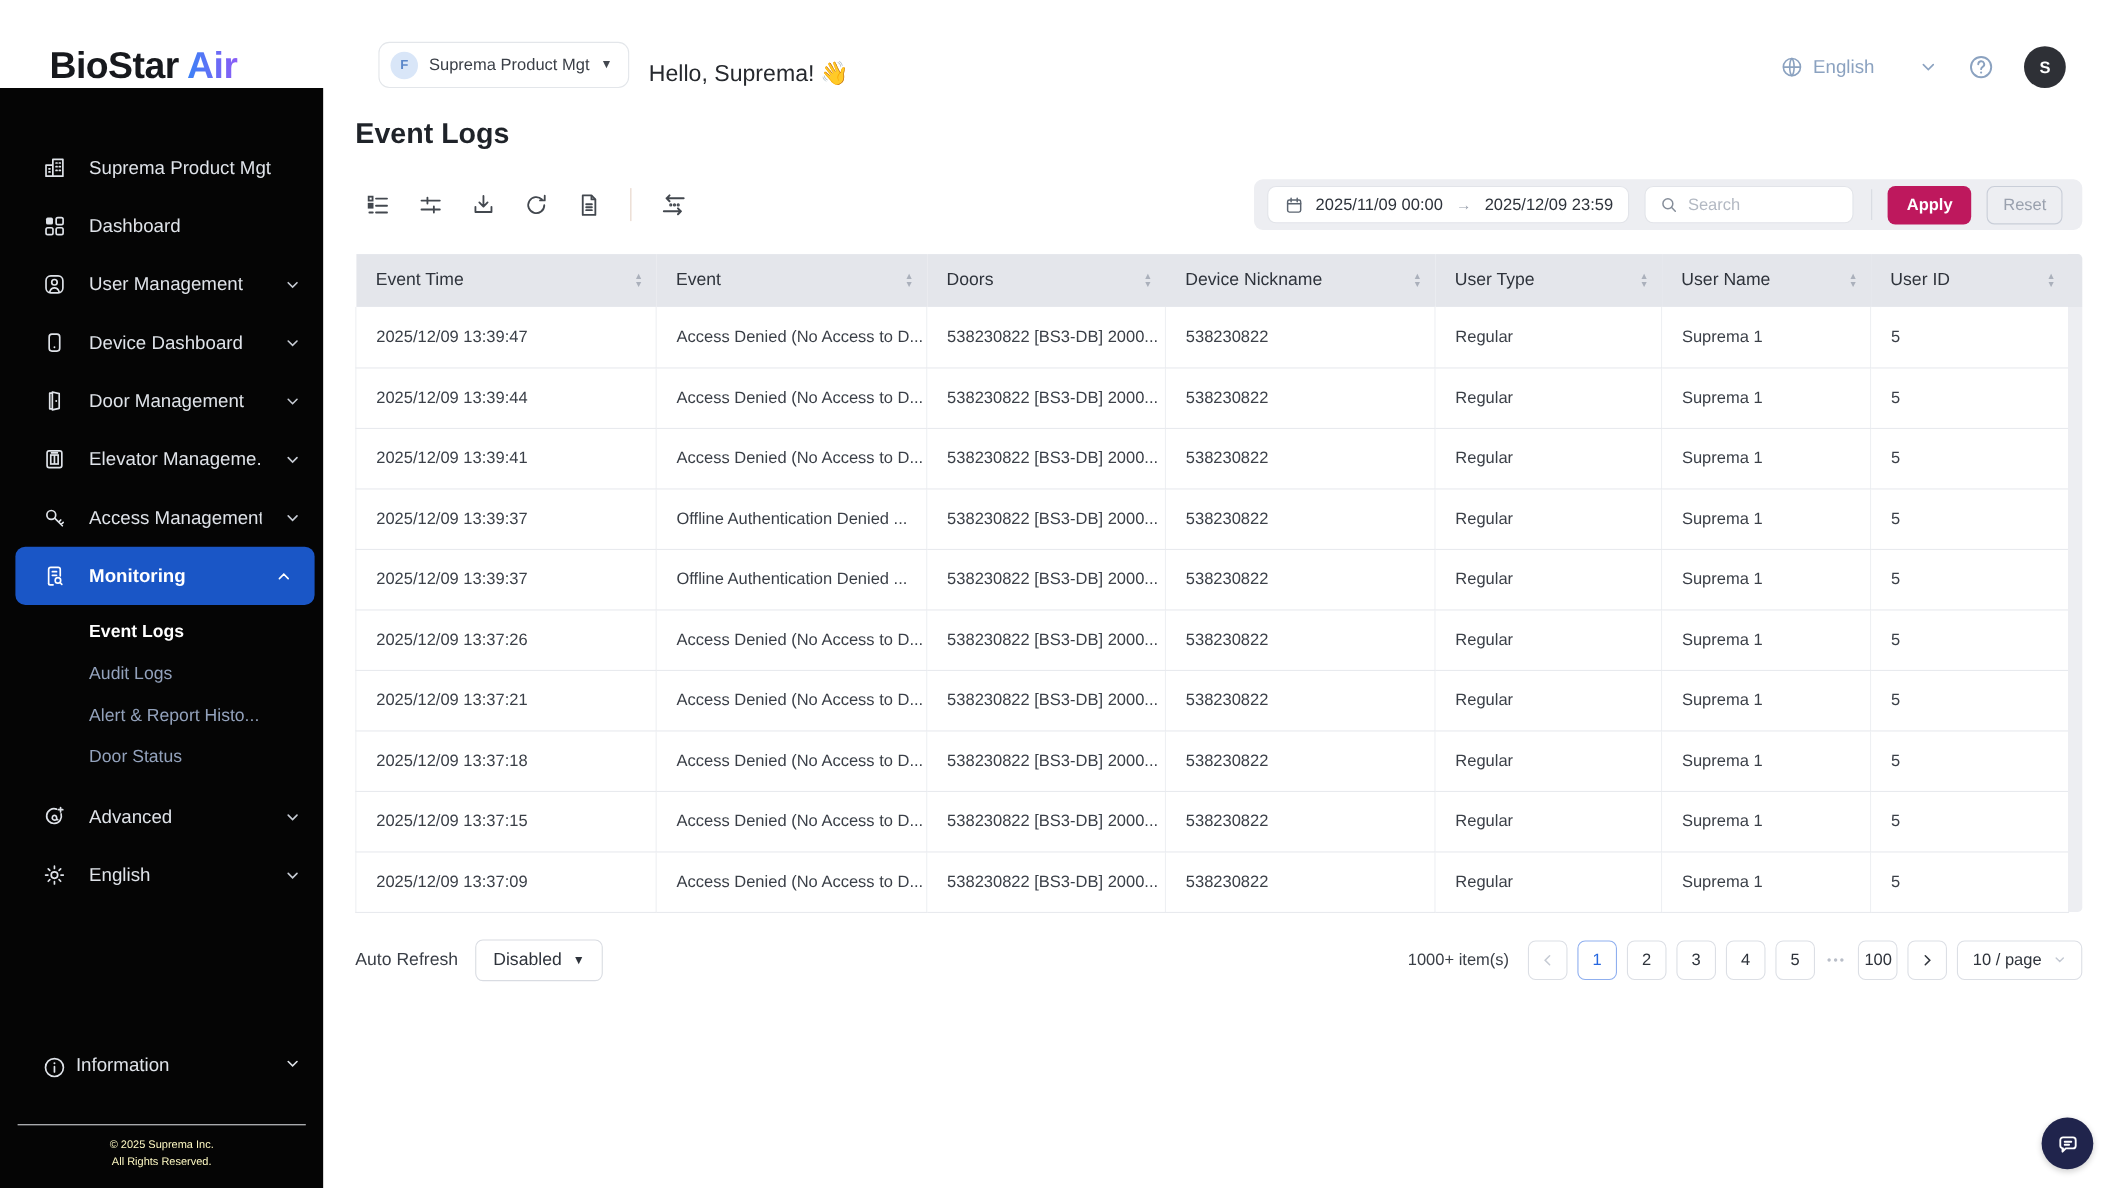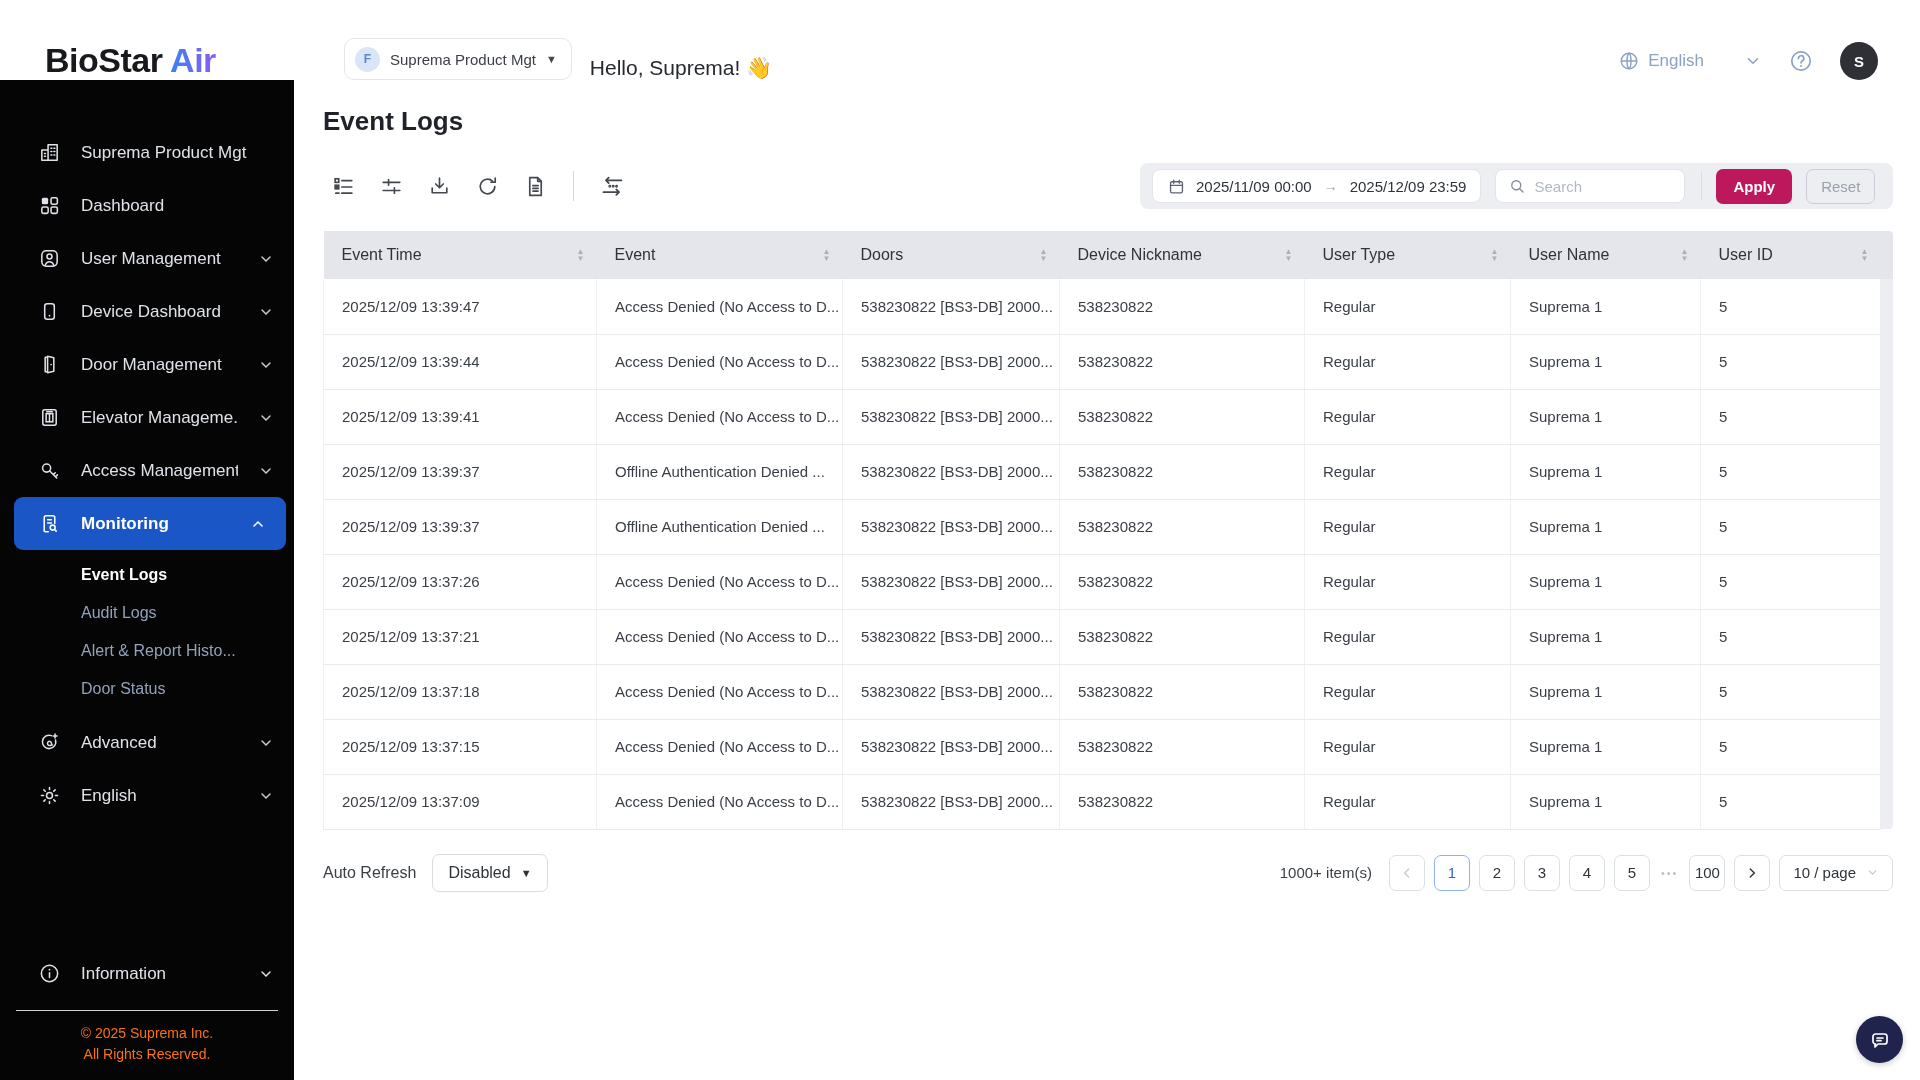--- a/index.html
+++ b/index.html
@@ -29,23 +29,23 @@
   .side-item { height:53px; display:flex; align-items:center; gap:20px; padding:0 20px 0 38px; color:#dfe3e9; font-size:17px; cursor:pointer; }
   .side-item .ico { width:23px; height:23px; color:#dfe3e9; flex:0 0 auto; }
   .side-item .lbl { flex:1; white-space:nowrap; overflow:hidden; }
   .side-item .chev { color:#c7ccd4; }
   .side-item.active { background:#1a56c6; border-radius:9px; margin:0 8px 0 14px; padding-left:24px; color:#fff; font-weight:bold; }
   .side-item.active .ico, .side-item.active .chev { color:#fff; }
   .submenu { display:flex; flex-direction:column; padding:6px 0 8px 0; }
   .sub-item { height:38px; display:flex; align-items:center; padding-left:81px; font-size:16px; color:#93a2bc; cursor:pointer; white-space:nowrap; }
   .sub-item.active { color:#ffffff; font-weight:bold; }
   .side-spacer { flex:1; }
-  .side-info { height:53px; display:flex; align-items:center; gap:20px; padding:0 20px 0 38px; color:#dfe3e9; font-size:17px; cursor:pointer; }
+  .side-info { height:53px; display:flex; gap:8px; padding:0 20px 0 38px; color:#dfe3e9; font-size:17px; cursor:pointer; }
   .side-divider { border-top:1px solid #e6e8ec; margin:10px 16px 12px 16px; opacity:.9; }
-  .copyright { text-align:center; font-size:14px; color:#f97316; line-height:1.45; padding-bottom:16px; }
+  .copyright { text-align:center; font-size:10px; color:#fef9c3; line-height:1.45; padding-bottom:16px; }
 
   
   .main { position:absolute; top:80px; left:294px; right:0; bottom:0; background:#fff; padding:0 27px 0 29px; }
   .page-title { margin-top:26px; font-size:26px; font-weight:bold; color:#1f2329; }
   .toolbar-row { margin-top:26px; display:flex; align-items:center; justify-content:space-between; }
   .tool-icons { display:flex; align-items:center; gap:8px; }
   .tool-btn { width:40px; height:40px; display:flex; align-items:center; justify-content:center; color:#43484f; border-radius:6px; cursor:pointer; }
   .tool-sep { width:1px; height:30px; background:#e6d3c6; margin:0 10px; }
   .filter-bar { width:753px; height:46px; background:#edeef2; border-radius:8px; display:flex; align-items:center; padding:0 12px; gap:14px; }
   .date-pill { height:34px; background:#fff; border:1px solid #e2e4e9; border-radius:8px; display:flex; align-items:center; gap:10px; padding:0 14px; font-size:15px; color:#2e333b; cursor:pointer; }

